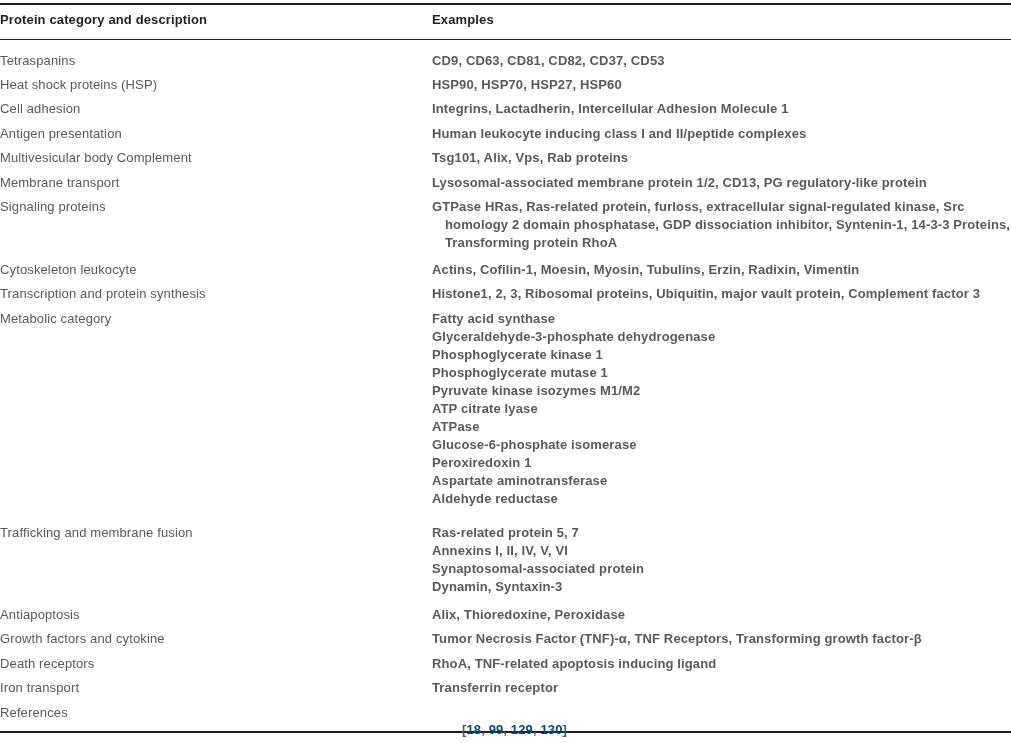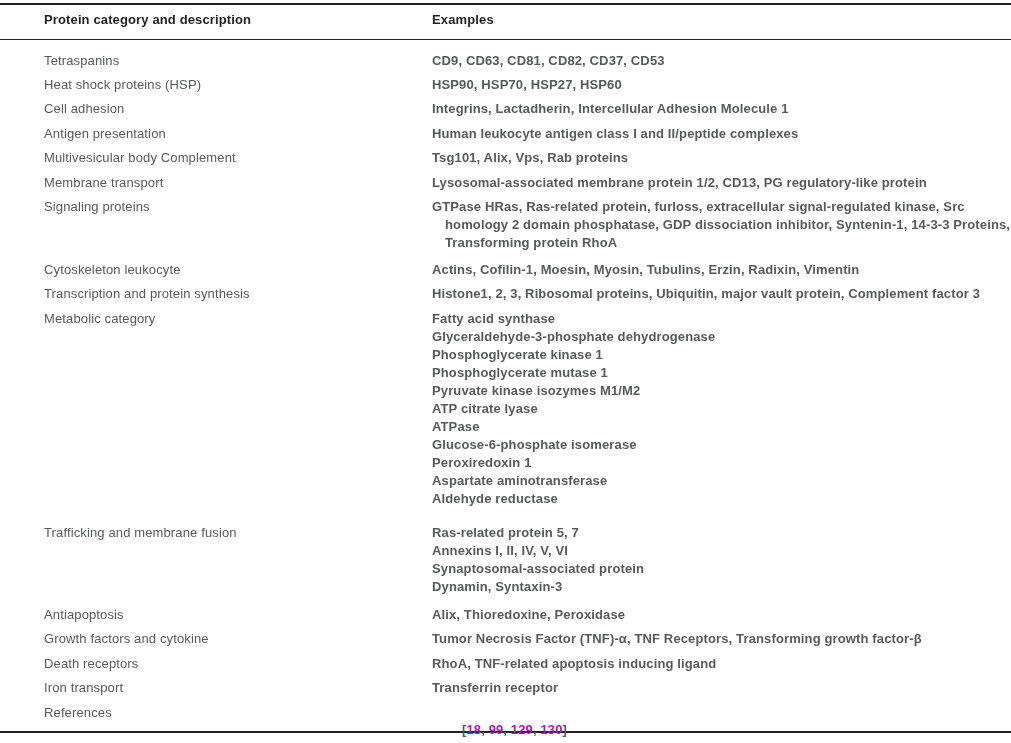--- a/index.html
+++ b/index.html
@@ -46,42 +46,42 @@
   }
   .cell {
     position: absolute;
     top: 0;
     font-size: 13px;
     line-height: 17px;
     color: #58595b;
     letter-spacing: 0.01em;
     white-space: pre-wrap;
   }
-  .cell-cat { left: 16px;   width: 424px; padding-left: 28px; }
+  .cell-cat { left: 0;   width: 424px; }
   .cell-ex  { left: 432px; width: 578px; font-weight: bold; }
 
   
   .row-header .cell {
     color: #231f20;
     font-weight: bold;
     font-size: 13px;
     line-height: 17px;
   }
 
   
   .hang {
     padding-left: 13px;
     text-indent: -13px;
   }
   
   .tight { line-height: 18px; }
 
   .ref-bracket { color: #58595b; }
   .ref-link {
-    color: #a21caf;
+    color: #0c4a6e;
     text-decoration: none;
     cursor: pointer;
   }
   .ref-sep { color: #58595b; }
 </style>
 </head>
 <body>
 
 <div class="table-wrap">
 
@@ -106,21 +106,21 @@
       <div class="cell cell-ex">HSP90, HSP70, HSP27, HSP60</div>
     </div>
 
     <div class="row" style="top:100px;">
       <div class="cell cell-cat">Cell adhesion</div>
       <div class="cell cell-ex">Integrins, Lactadherin, Intercellular Adhesion Molecule 1</div>
     </div>
 
     <div class="row" style="top:125px;">
       <div class="cell cell-cat">Antigen presentation</div>
-      <div class="cell cell-ex">Human leukocyte antigen class I and II/peptide complexes</div>
+      <div class="cell cell-ex">Human leukocyte inducing class I and II/peptide complexes</div>
     </div>
 
     <div class="row" style="top:149px;">
       <div class="cell cell-cat">Multivesicular body Complement</div>
       <div class="cell cell-ex">Tsg101, Alix, Vps, Rab proteins</div>
     </div>
 
     <div class="row" style="top:174px;">
       <div class="cell cell-cat">Membrane transport</div>
       <div class="cell cell-ex">Lysosomal-associated membrane protein 1/2, CD13, PG regulatory-like protein</div>

